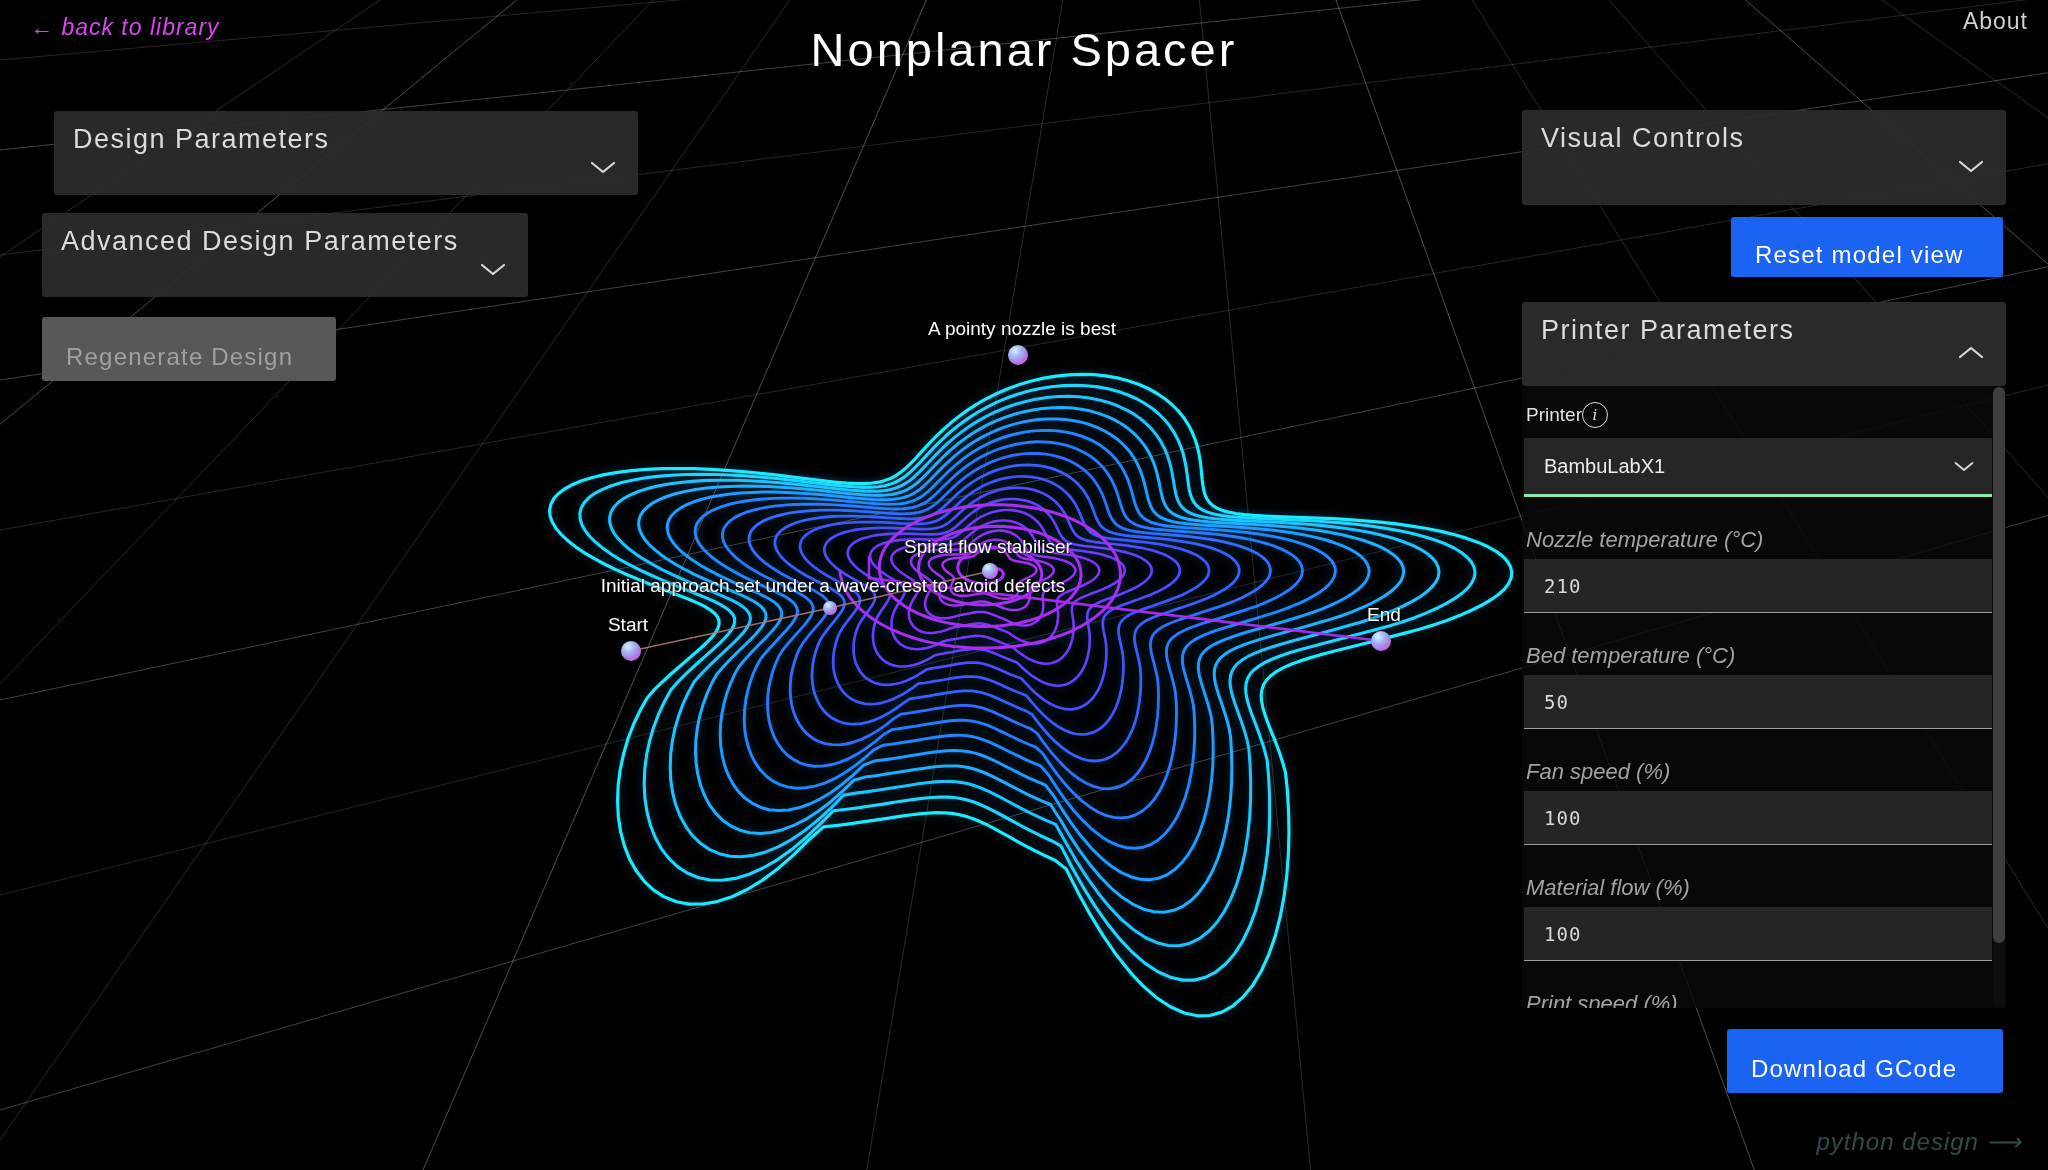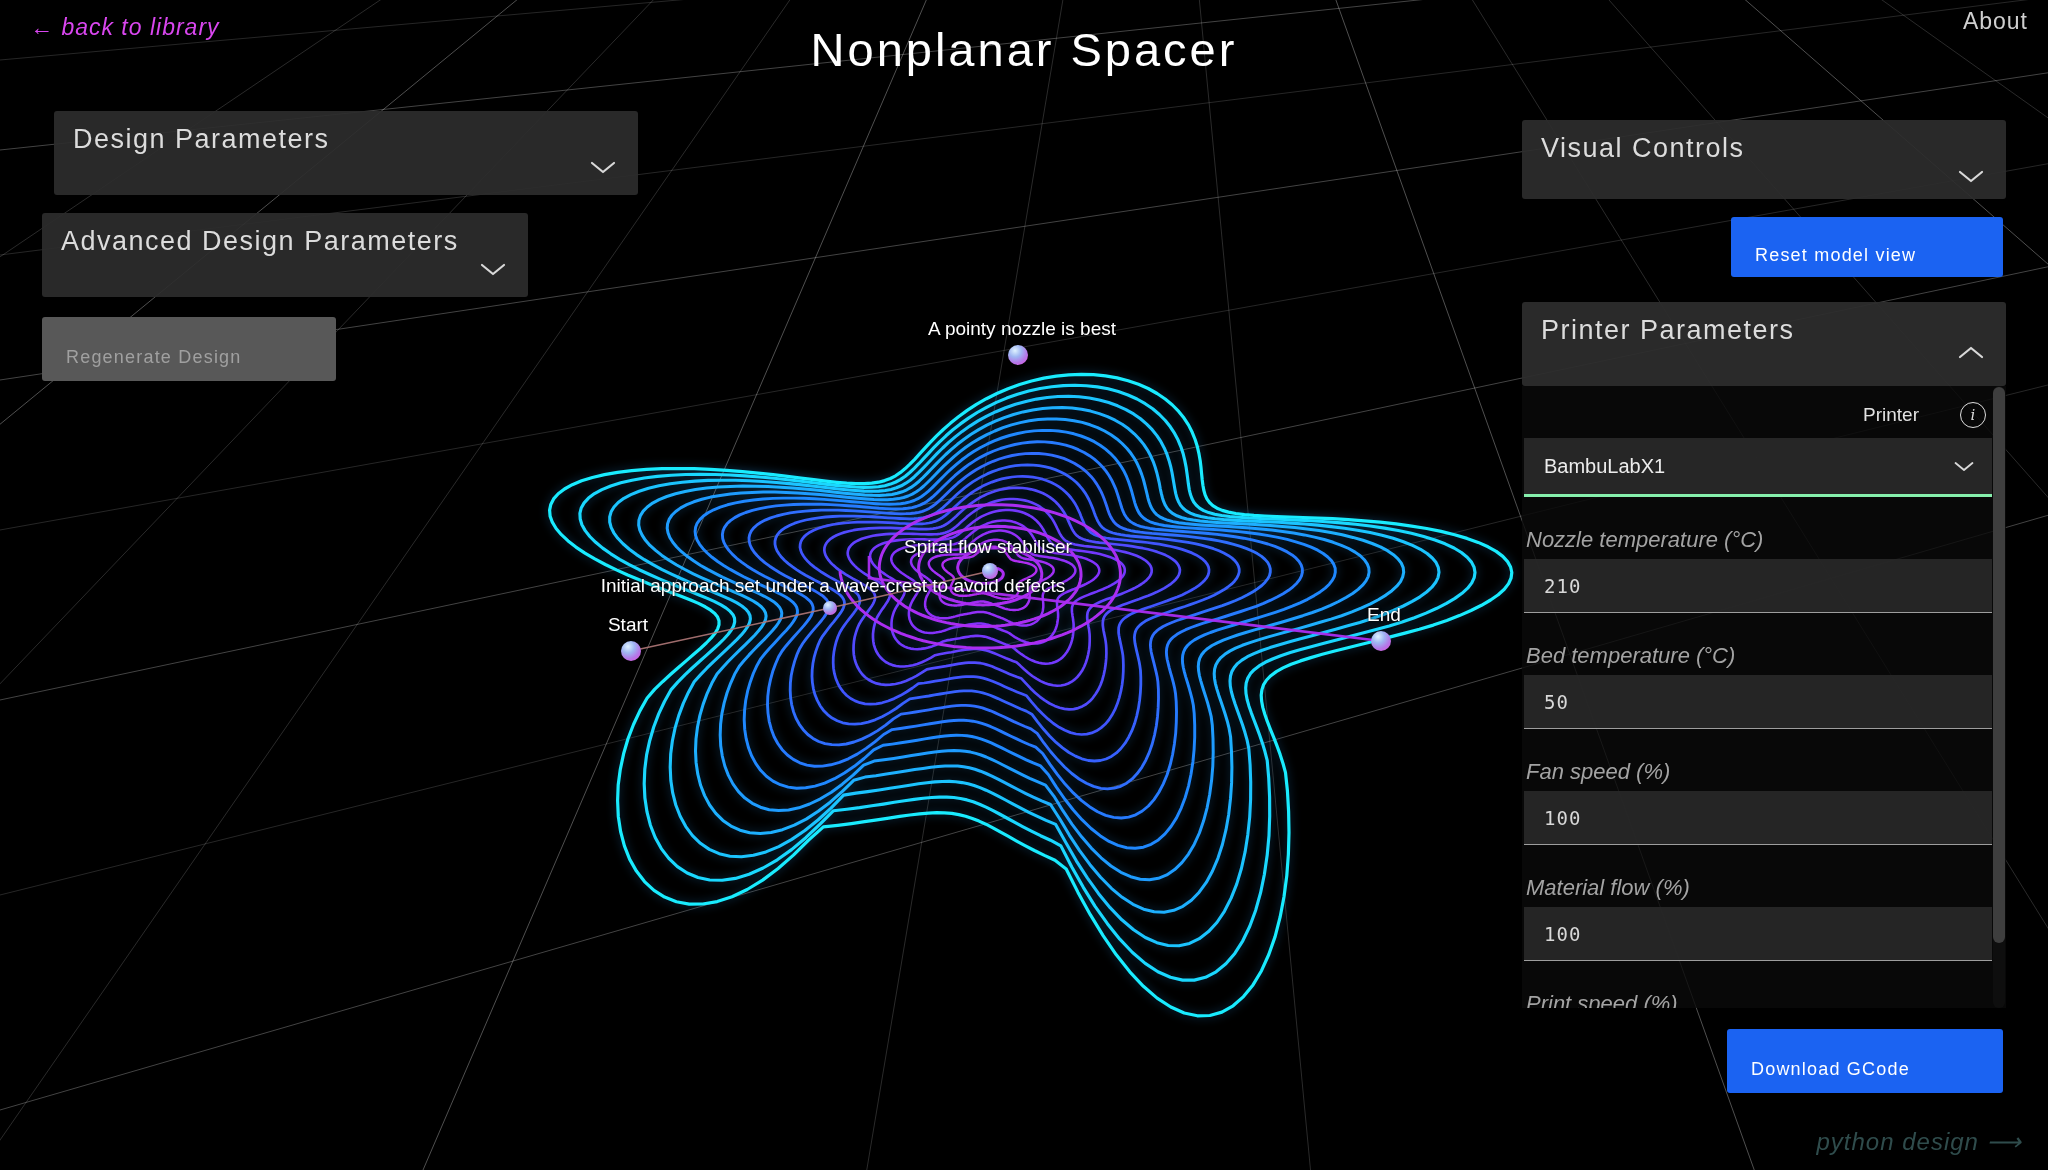--- a/index.html
+++ b/index.html
@@ -22,39 +22,39 @@
   
   .panel{position:absolute;background:rgba(45,45,45,0.92);border-radius:3px;z-index:4;}
   .panel-header{position:relative;height:84px;cursor:pointer;}
   .panel-title{position:absolute;left:19px;top:13px;font-size:27px;font-weight:300;
     letter-spacing:1.5px;color:#dcdcdc;}
   .chev{position:absolute;right:22px;top:50px;width:26px;height:13px;}
   .chev.up{transform:rotate(180deg);top:44px;}
 
   #design-panel{left:54px;top:111px;width:584px;height:84px;}
   #advanced-panel{left:42px;top:213px;width:486px;height:84px;}
-  #visual-panel{left:1522px;top:120px;width:484px;height:79px;text-align:right;}
+  #visual-panel{left:1522px;top:110px;width:484px;height:95px;text-align:right;}
 
   .btn{position:absolute;z-index:4;border:none;border-radius:3px;text-align:left;
-    font-family:"Liberation Sans",sans-serif;font-size:18px;letter-spacing:1.2px;
+    font-family:"Liberation Sans",sans-serif;font-size:24px;letter-spacing:1.2px;
     padding:16px 0 0 24px;cursor:pointer;}
   #regenerate-btn{left:42px;top:317px;width:294px;height:64px;
     background:#585858;color:#a0a0a0;}
   #reset-btn{left:1731px;top:217px;width:272px;height:60px;
     color:#fff;}
   #download-btn{left:1727px;top:1029px;width:276px;height:64px;
     color:#fff;}
 
   
   #printer-panel{left:1522px;top:302px;width:484px;height:706px;background:none;}
   #printer-panel .panel-header{background:rgba(45,45,45,0.94);border-radius:3px;}
   .printer-body{position:relative;height:622px;background:rgba(10,10,10,0.8);
     overflow:hidden;padding:0 14px 0 2px;}
-  .printer-row{height:46px;display:flex;align-items:center;justify-content:flex-end;
-    padding:6px 6px 0 2px;gap:41px;}
+  .printer-row{height:46px;display:flex;align-items:center;justify-content:flex-start;
+    padding:6px 6px 0 2px;}
   .row-label{font-size:19px;color:#e2e2e2;}
   .info-icon{width:24px;height:24px;border:1.5px solid #dedede;border-radius:50%;
     display:flex;align-items:center;justify-content:center;cursor:pointer;
     font-family:"DejaVu Serif",serif;font-style:italic;font-size:15px;color:#dedede;}
   .select-row{height:56px;background:rgba(40,40,40,0.95);border-bottom:3px solid #86efac;
     display:flex;align-items:center;justify-content:space-between;padding:0 18px 0 20px;
     cursor:pointer;}
   .select-value{font-size:20px;color:#ececec;}
   .fgroup{margin-top:20px;}
   .flabel{font-size:22px;color:#a3a3a3;height:36px;display:flex;align-items:flex-end;

